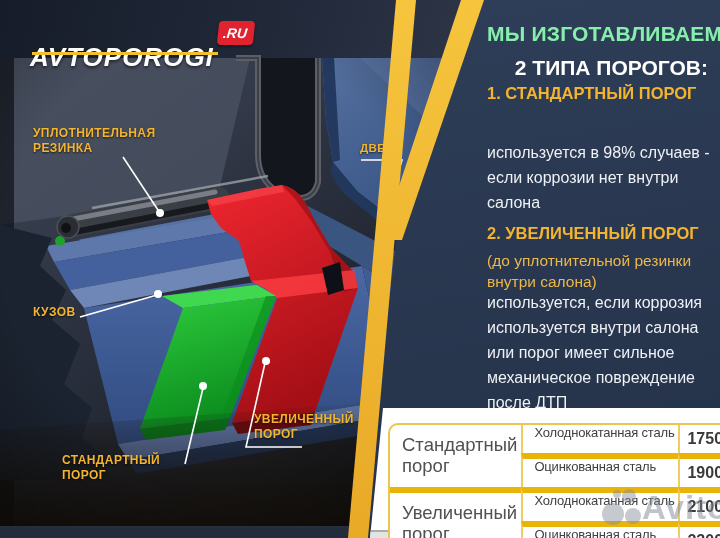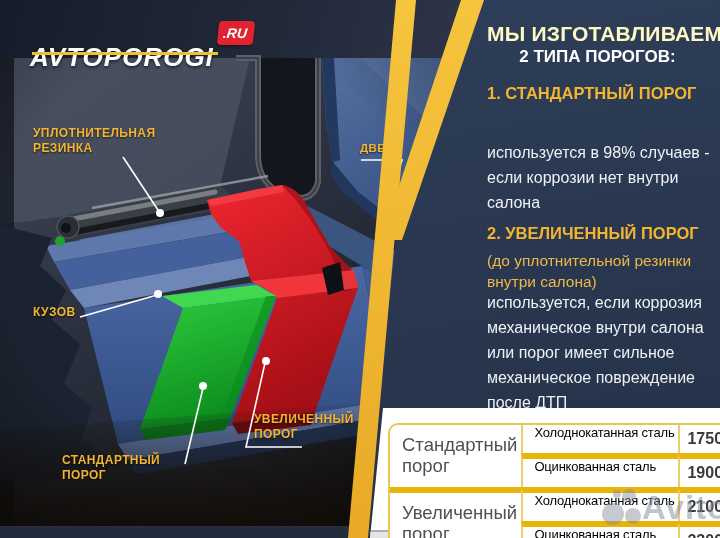--- a/index.html
+++ b/index.html
@@ -29,40 +29,40 @@
     clip-path:polygon(478px 0,720px 0,720px 538px,362px 538px,396px 240px);
     background:linear-gradient(170deg,#31405b 0%,#2a3951 45%,#233048 100%);}
   
   .stripe{position:absolute;inset:0;z-index:7;
     background:linear-gradient(175deg,#f7c63f,#e8a825);}
   .stripe-main{clip-path:polygon(396px 0,416px 0,368px 538px,348px 538px);}
   .stripe-accent{clip-path:polygon(461px 0,484px 0,402px 240px,381px 240px);}
   
   .ptxt{position:absolute;z-index:8;left:487px;}
   .panel-title{top:22px;width:221px;}
-  .pt1{color:#fef9c3;font-size:21px;font-weight:700;letter-spacing:.2px;white-space:nowrap;}
-  .pt2{color:#ffffff;font-size:17px;font-weight:700;text-align:center;margin-top:1px;white-space:nowrap;}
+  .pt1{color:#86efac;font-size:21px;font-weight:700;letter-spacing:.2px;white-space:nowrap;}
+  .pt2{color:#ffffff;font-size:21px;font-weight:700;text-align:right;margin-top:10px;white-space:nowrap;}
   .sec-h{color:#f3b42f;font-size:16.5px;font-weight:700;white-space:nowrap;}
   .sec-sub{color:#edb84a;font-size:15.5px;line-height:21px;}
   .sec-sub div,.sec-body div{white-space:nowrap;}
   .sec-body{color:#eef1f6;font-size:16px;line-height:25px;}
   #sec1-h{top:84px;} #sec1-sub{top:112px;} #sec1-body{top:140px;}
   #sec2-h{top:224px;} #sec2-sub{top:244px;margin-top:6px;} #sec2-body{top:290px;}
   
   .card{position:absolute;left:0;top:408px;width:720px;height:130px;z-index:8;
     clip-path:polygon(383px 0,720px 0,720px 130px,370px 130px);background:#ffffff;}
   .card-line{position:absolute;left:0;right:0;top:122px;height:2px;background:#a9aeb3;}
   .card-foot{position:absolute;left:0;right:0;top:124px;bottom:0;background:#e4e4e0;}
   
   .price{position:absolute;left:388px;top:423px;z-index:9;border-collapse:separate;
     border-spacing:0;border:2px solid #e9c74e;border-radius:10px;background:#fff;}
   .price td{vertical-align:middle;}
   .price tr{height:26px;}
   .t-type{width:99px;font-size:18.5px;color:#515151;padding:1px 4px 1px 12px;line-height:1.12;}
-  .t-mat{width:131px;font-size:13px;letter-spacing:-.2px;color:#000000;
+  .t-mat{width:131px;font-size:13px;letter-spacing:-.2px;color:#404040;
     padding:0 4px 13px 11px;border-left:2px solid #eecd65;white-space:nowrap;}
   .t-price{width:44px;font-size:16px;font-weight:700;color:#3a3a3a;
     padding:0 4px 0 7px;border-left:2px solid #eecd65;white-space:nowrap;}
   .sep-top{border-top:6px solid #eab308;}
   
   .wm{position:absolute;left:600px;top:484px;z-index:10;display:flex;align-items:center;}
   .wm-text{font-size:33px;font-weight:700;letter-spacing:1px;color:rgba(128,138,150,.5);}
   
   .logo{position:absolute;left:30px;top:16px;z-index:10;display:flex;align-items:center;height:34px;}
   .logo-text{font-style:italic;font-weight:700;font-size:26px;color:#ffffff;
@@ -211,21 +211,21 @@
     <div>салона</div>
   </div>
 
   <div class="ptxt sec-h" id="sec2-h">2. УВЕЛИЧЕННЫЙ ПОРОГ</div>
   <div class="ptxt sec-sub" id="sec2-sub">
     <div>(до уплотнительной резинки</div>
     <div>внутри салона)</div>
   </div>
   <div class="ptxt sec-body" id="sec2-body">
     <div>используется, если коррозия</div>
-    <div>механическое внутри салона</div>
+    <div>используется внутри салона</div>
     <div>или порог имеет сильное</div>
     <div>механическое повреждение</div>
     <div>после ДТП</div>
   </div>
 
   <div class="card">
     <div class="card-line"></div>
     <div class="card-foot"></div>
   </div>
 

